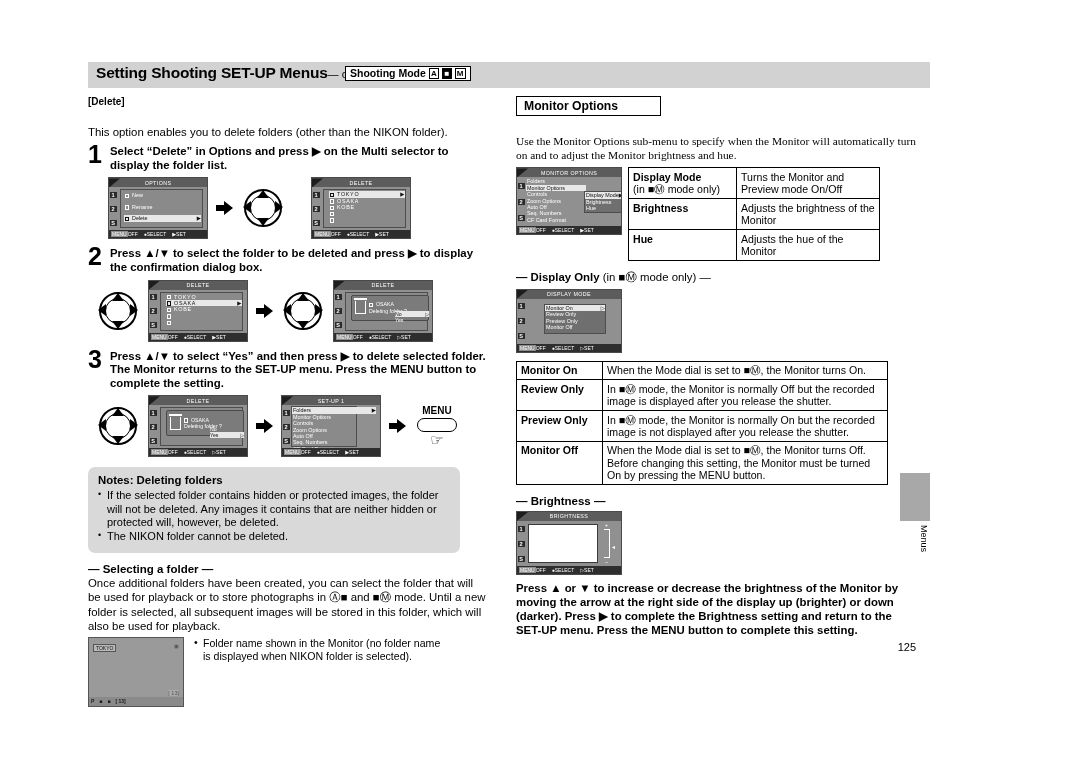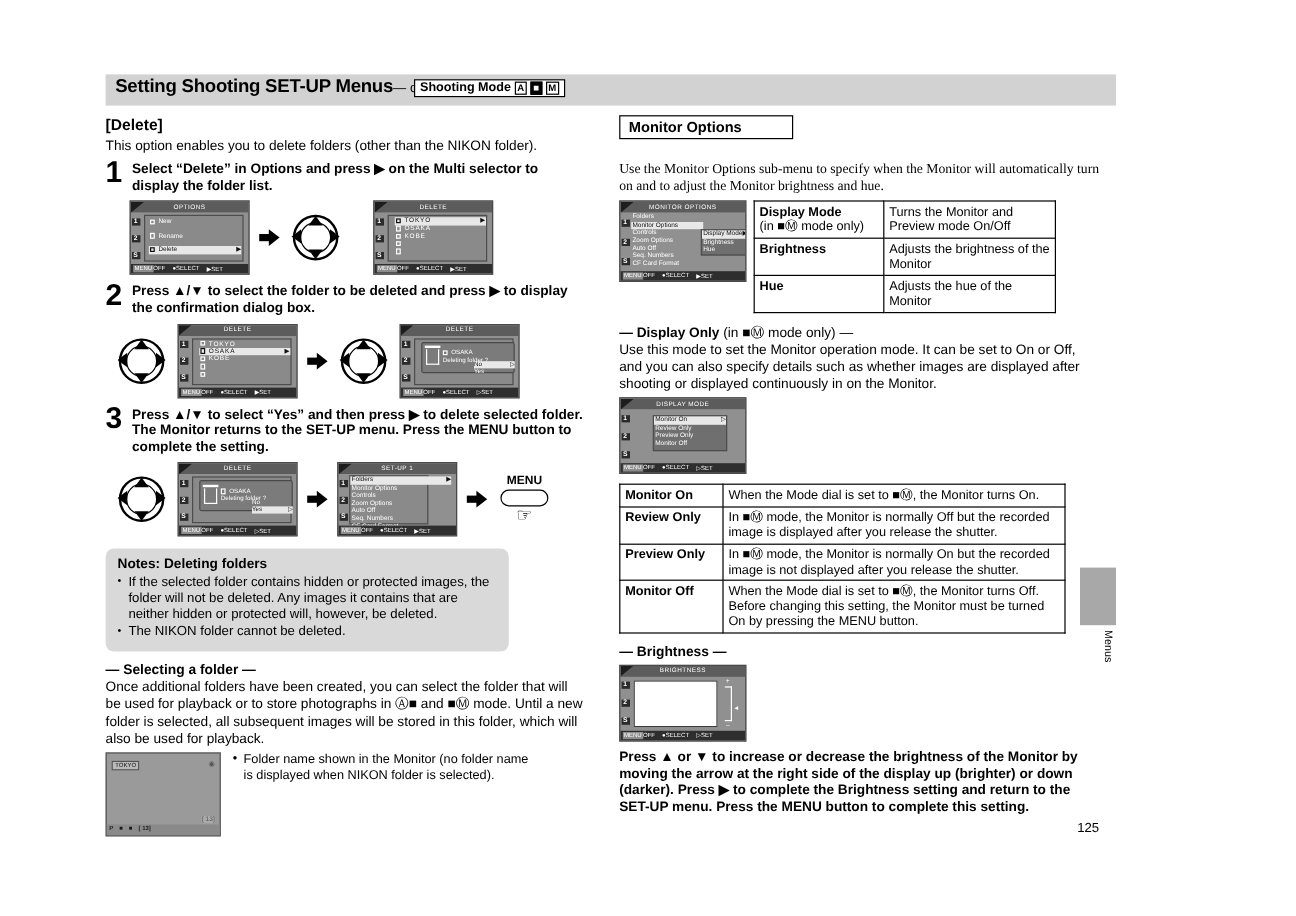--- a/index.html
+++ b/index.html
@@ -45,21 +45,21 @@
     display:inline-block; border:1.3px solid #000;
     font-size:8px; line-height:9px; min-width:10px; text-align:center;
     padding:0 1px; font-weight:bold;
   }
   .glyph.fill { background:#000; color:#fff; border-color:#000; }
 
   
   .col-left  { position:absolute; left:0px;   top:56px; width:398px; }
   .col-right { position:absolute; left:428px; top:56px; width:400px; }
 
-  .h-sec { font-size:13px; font-weight:bold; margin:0 0 4px 0; }
+  .h-sec { font-size:10px; font-weight:bold; margin:0 0 18px 0; }
   .p { font-size:11.4px; line-height:14.2px; margin:0 0 3px 0; }
 
   
   .step { position:relative; padding-left:22px; margin-top:6px; }
   .step-num {
     position:absolute; left:0; top:-3px;
     font-size:25px; font-weight:bold; line-height:25px;
   }
   .step-txt { font-size:11.4px; font-weight:bold; line-height:13.6px; }
 
@@ -131,21 +131,21 @@
   .tri.up   { left:16px; top:3px;  border-left:6px solid transparent; border-right:6px solid transparent; border-bottom:8px solid #000; }
   .tri.dn   { left:16px; bottom:3px; border-left:6px solid transparent; border-right:6px solid transparent; border-top:8px solid #000; }
   .tri.lf   { left:2px;  top:14px; border-top:6px solid transparent; border-bottom:6px solid transparent; border-right:8px solid #000; }
   .tri.rt   { right:2px; top:14px; border-top:6px solid transparent; border-bottom:6px solid transparent; border-left:8px solid #000; }
 
   .row { display:flex; align-items:center; gap:8px; }
 
   
   .notes {
     margin-top:10px; background:#d9d9d9; border-radius:7px;
-    padding:7px 10px 9px 10px; width:336px;
+    padding:7px 10px 9px 10px; width:372px;
   }
   .notes h4 { margin:0 0 3px 0; font-size:11.4px; font-weight:bold; }
   .notes li { font-size:11px; line-height:13.2px; list-style:none; position:relative; padding-left:9px; margin-bottom:1px;}
   .notes li:before { content:"\2022"; position:absolute; left:0; top:-1px; font-size:9px; }
 
   .secline { font-size:11.5px; font-weight:bold; margin:10px 0 1px 0; }
 
   
   .box-head {
     display:inline-block; border:1.4px solid #000; background:#fff;
@@ -574,21 +574,20 @@
             <td>Adjusts the hue of the Monitor</td>
           </tr>
         </tbody>
           </table>
       </div>
 
       
       <div style="margin-top:9px;font-size:11.4px;">
         <b>— Display Only</b> <span>(in ■Ⓜ mode only) —</span>
       </div>
-      <div class="p">Use this mode to set the Monitor operation mode. It can be set to On or Off, and you can also specify details such as whether images are displayed after shooting or displayed continuously in on the Monitor.</div>
 
       <div style="margin-top:4px;">
         <div class="lcd" style="width:106px;height:64px;">
           <div class="lcd-top"></div>
             <div class="lcd-corner"></div>
           <div class="lcd-title">DISPLAY MODE</div>
           <div class="rail">
               <span>1</span>
               <span>2</span>
               <span>S</span>

